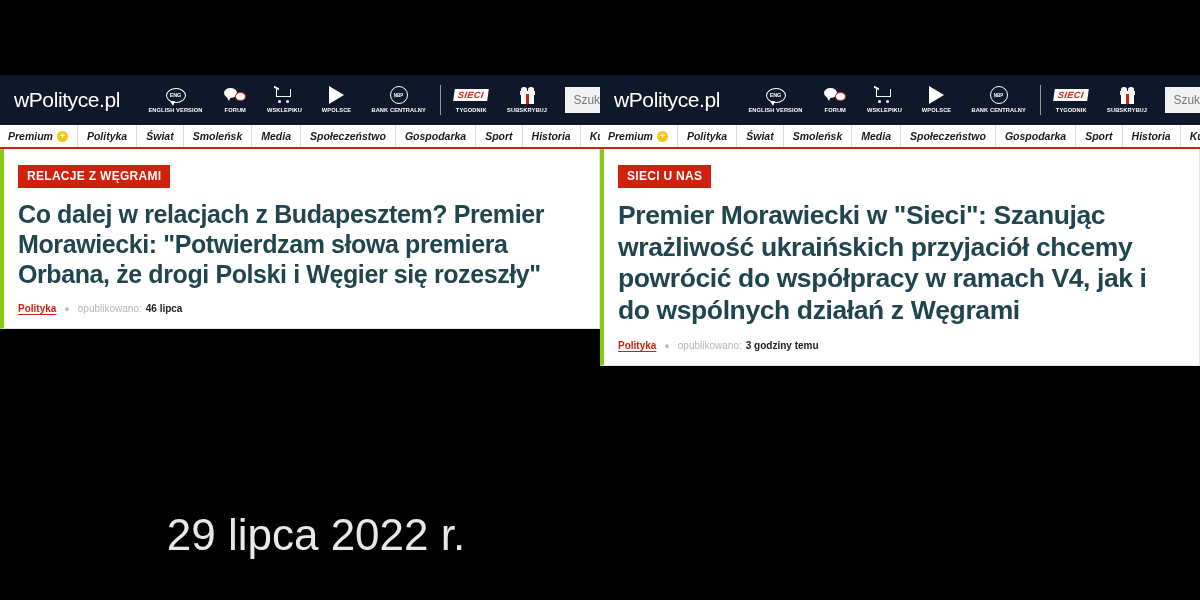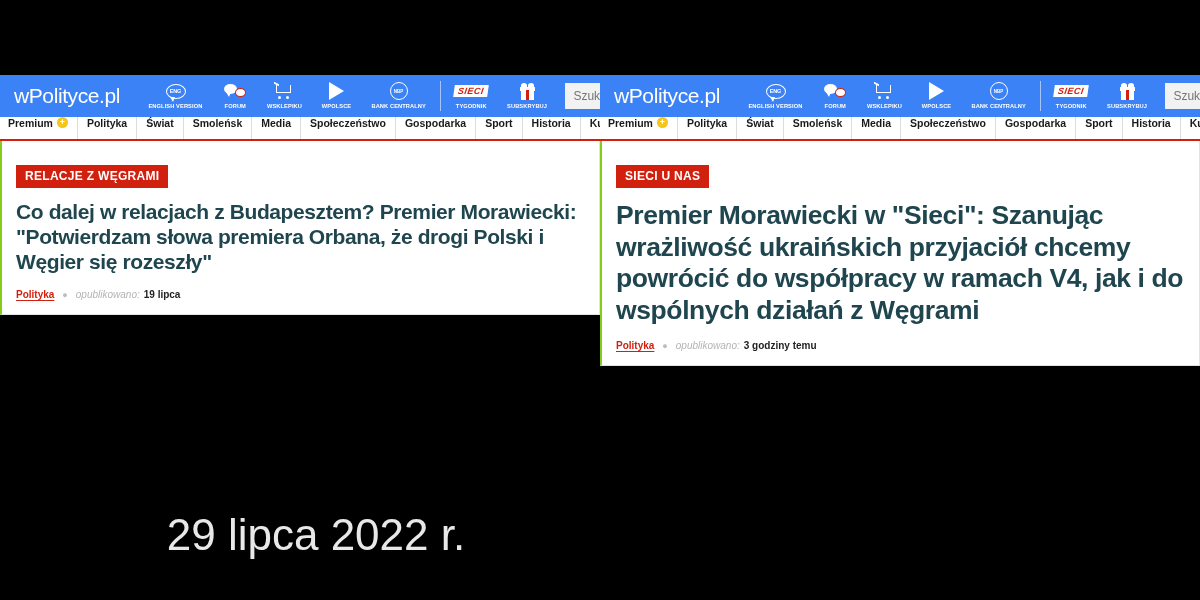--- a/index.html
+++ b/index.html
@@ -12,22 +12,22 @@
   .stage { position: relative; width: 1200px; height: 600px; background: #000; }
 
   
   .panel { position: absolute; top: 75px; width: 600px; overflow: hidden; }
   .panel-left  { left: 0px;   }
   .panel-right { left: 600px; }
 
   
   .site-header {
     position: relative;
-    height: 42px;
-    background: #3b82f6;
+    height: 50px;
+    background: #0f172a;
     display: flex;
     align-items: center;
     padding-left: 14px;
     overflow: hidden;
   }
   .logo {
     color: #ffffff;
     font-size: 21px;
     letter-spacing: -0.4px;
     white-space: nowrap;
@@ -127,80 +127,81 @@
   
   .nav-bar {
     background: #ffffff;
     height: 24px;
     display: flex;
     align-items: stretch;
     border-bottom: 2px solid #d2200f;
     overflow: hidden;
   }
   .nav-item {
-    display: flex; align-items: flex-start;
+    display: flex; align-items: center;
     padding: 0 9px;
     font-size: 10.5px;
     font-weight: 700;
     color: #1a1a1a;
     white-space: nowrap;
     border-right: 1px solid #dddddd;
+    font-style: italic;
   }
   .nav-item:first-child { padding-left: 8px; }
   .nav-item:last-child { border-right: none; }
   .plus-badge {
     display: inline-flex; align-items: center; justify-content: center;
     width: 11px; height: 11px; border-radius: 50%;
     background: #f5c518; color: #ffffff;
     font-size: 9px; font-weight: 700; line-height: 1;
     margin-left: 4px;
   }
 
   
   .card {
     background: #ffffff;
-    padding: 24px 14px 0 14px;
-    border-left: 2px solid #84cc16;
+    padding: 16px 14px 0 14px;
+    border-left: 4px solid #84cc16;
     border-right: 1px solid #e3e3e3;
     border-bottom: 1px solid #e3e3e3;
   }
   .tag {
     display: inline-block;
     background: #d2200f;
     color: #ffffff;
     font-size: 12px;
     font-weight: 700;
     letter-spacing: 0.3px;
     padding: 4px 9px 5px 9px;
     margin-bottom: 12px;
   }
   .headline {
     color: #1f454e;
     font-weight: 700;
-    font-size: 21px;
+    font-size: 25px;
     line-height: 1.19;
     letter-spacing: -0.4px;
     margin-bottom: 14px;
   }
   .headline-right { font-size: 26.5px; }
   .byline {
     display: flex; align-items: baseline;
     font-size: 10px;
     padding-bottom: 14px;
   }
   .byline-cat {
     color: #d2200f;
     font-weight: 700;
     text-decoration: underline;
     text-underline-offset: 2px;
   }
   .byline-dot {
     color: #bdbdbd; margin: 0 8px; font-size: 9px;
   }
-  .byline-lbl { color: #b4b4b4; font-style: italic; }
+  .byline-lbl { color: #b4b4b4; }
   .byline-time { color: #222222; font-weight: 700; margin-left: 4px; }
 
   
   .caption-row {
     position: absolute;
     left: 16px; bottom: 0;
     width: 1200px; height: 130px;
     display: flex;
     background: #000;
   }
@@ -315,21 +316,21 @@
       <div class="nav-item">Kultura</div>
     </div>
 
     <div class="card">
       <div class="tag">RELACJE Z WĘGRAMI</div>
       <div class="headline">Co dalej w relacjach z Budapesztem? Premier Morawiecki: "Potwierdzam słowa premiera Orbana, że drogi Polski i Węgier się rozeszły"</div>
       <div class="byline">
         <span class="byline-cat">Polityka</span>
         <span class="byline-dot">●</span>
         <span class="byline-lbl">opublikowano:</span>
-        <span class="byline-time">19 lipca</span>
+        <span class="byline-time">46 lipca</span>
       </div>
     </div>
   </div>
 
   <div class="panel panel-right">
 
     <div class="site-header">
       <div class="logo">wPolityce.pl</div>
       <div class="hdr-icons">
 

